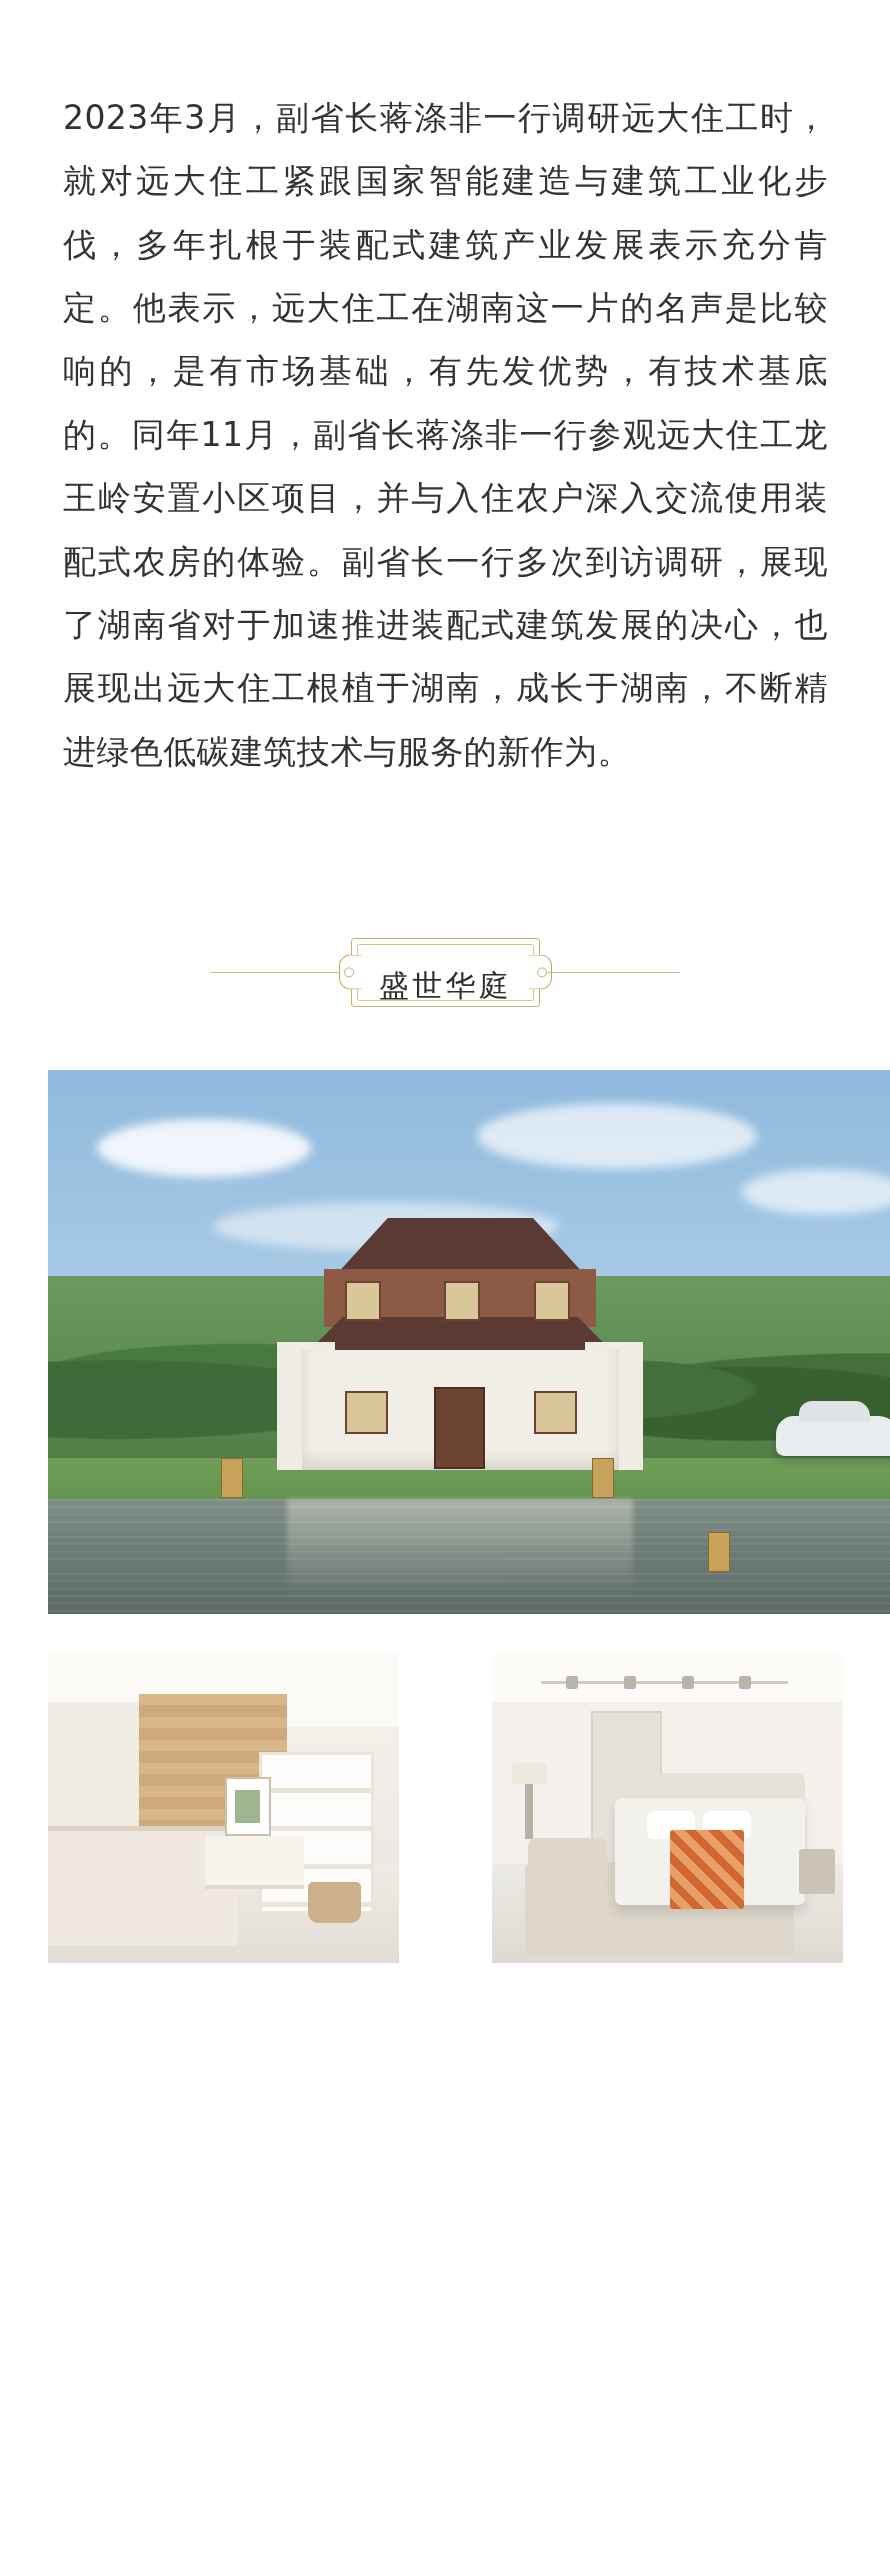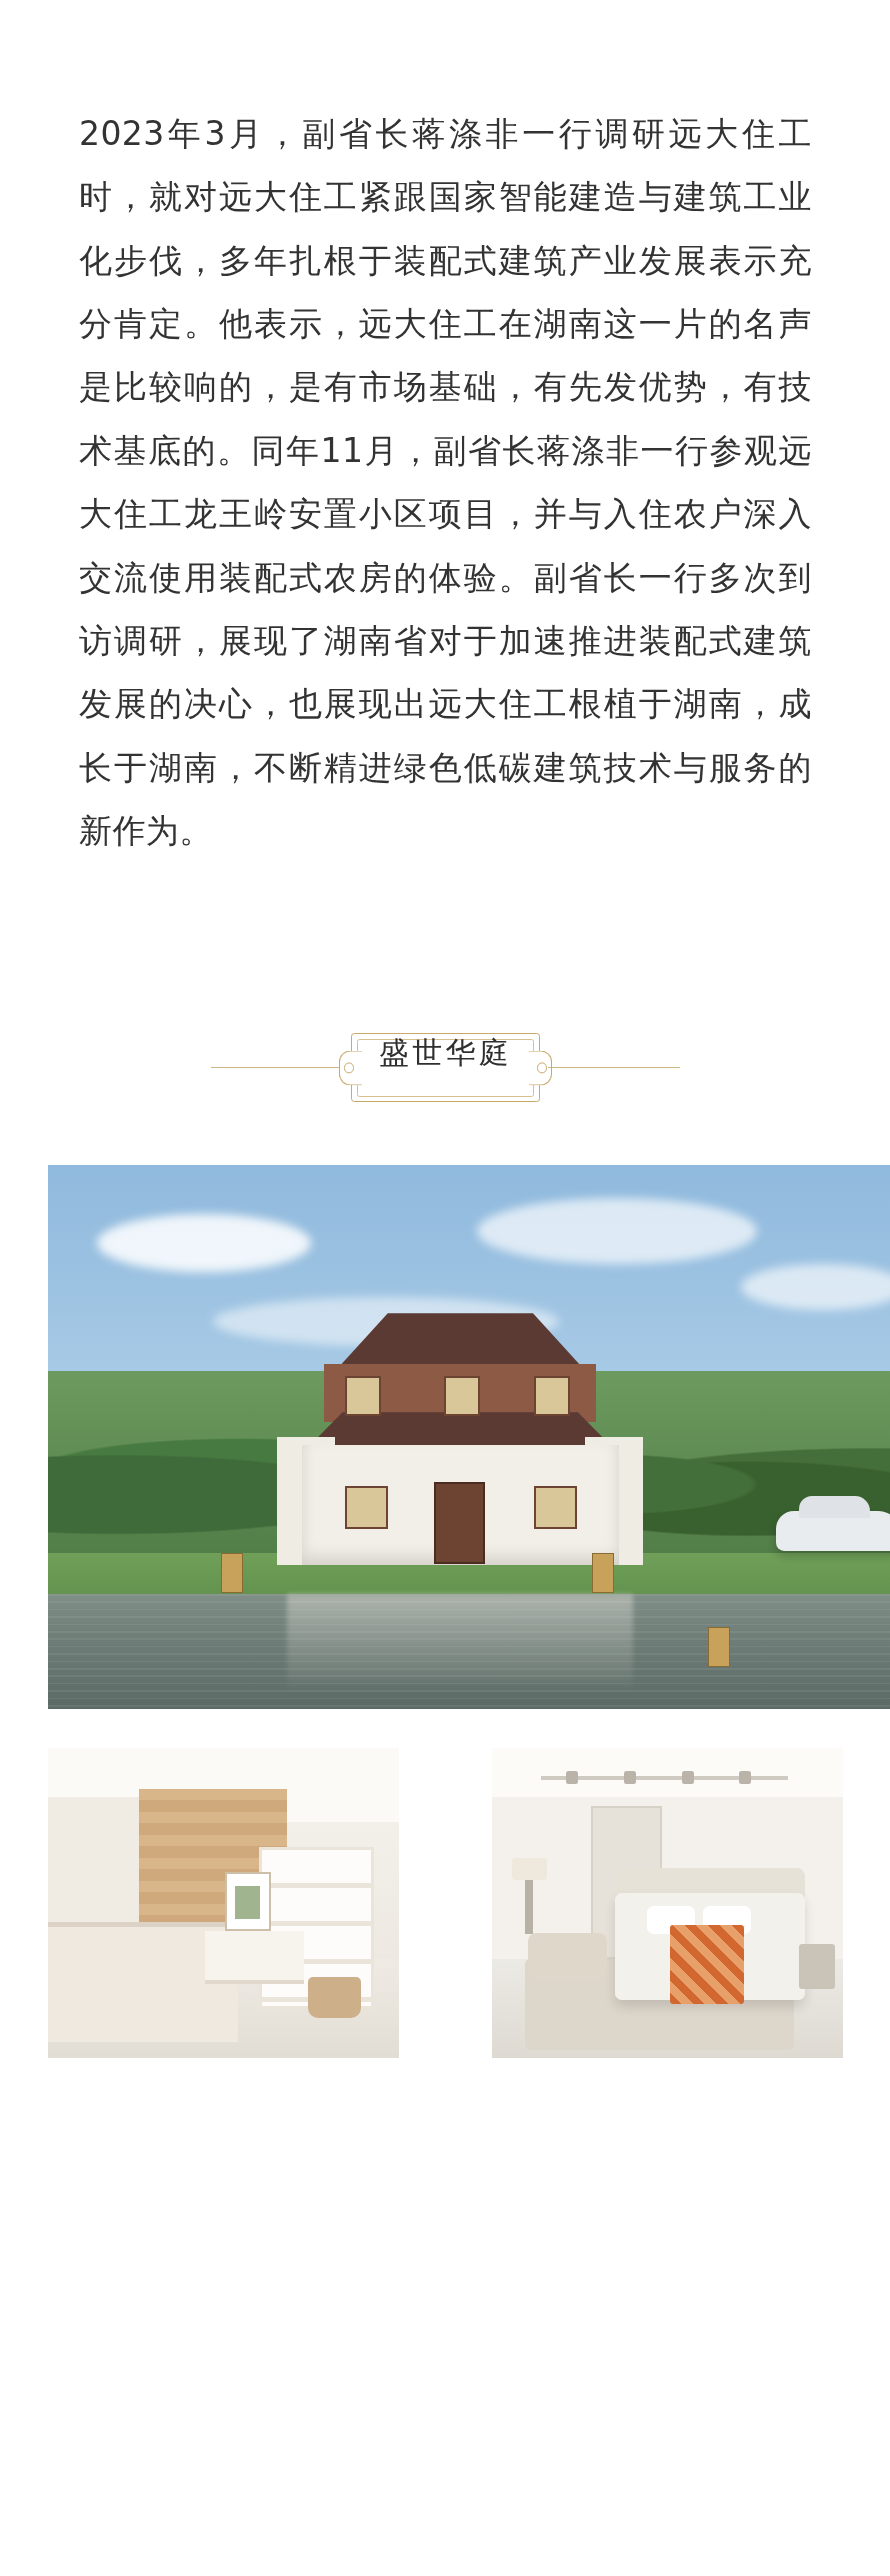--- a/index.html
+++ b/index.html
@@ -23,21 +23,21 @@
     display: flex;
     flex-direction: column;
   }
 
   
   .article {
     padding: 86px 63px 0 63px;
     box-sizing: border-box;
   }
   .article p {
-    margin: 16px;
+    margin: 0;
     font-size: 33px;
     line-height: 1.92;
     letter-spacing: 0.4px;
     text-align: justify;
     text-justify: inter-ideograph;
     color: #333333;
     font-family: "DejaVu Sans", "Liberation Sans", sans-serif;
     font-weight: 400;
   }
 
@@ -56,21 +56,21 @@
     flex: 0 0 auto;
     width: 132px;
     opacity: .85;
   }
   .rule.left { margin-right: 8.2px; }
   .rule.right { margin-left: 8.2px; }
 
   .title-frame {
     position: relative;
     display: flex;
-    align-items: flex-start;
+    align-items: flex-end;
     justify-content: center;
     height: 69px;
     padding: 0 28px;
     box-sizing: border-box;
   }
   .title-frame .outer {
     position: absolute;
     left: 0; top: 0; right: 0; bottom: 0;
     border: 0.8px solid #c8a96a;
     border-radius: 3.3px;

